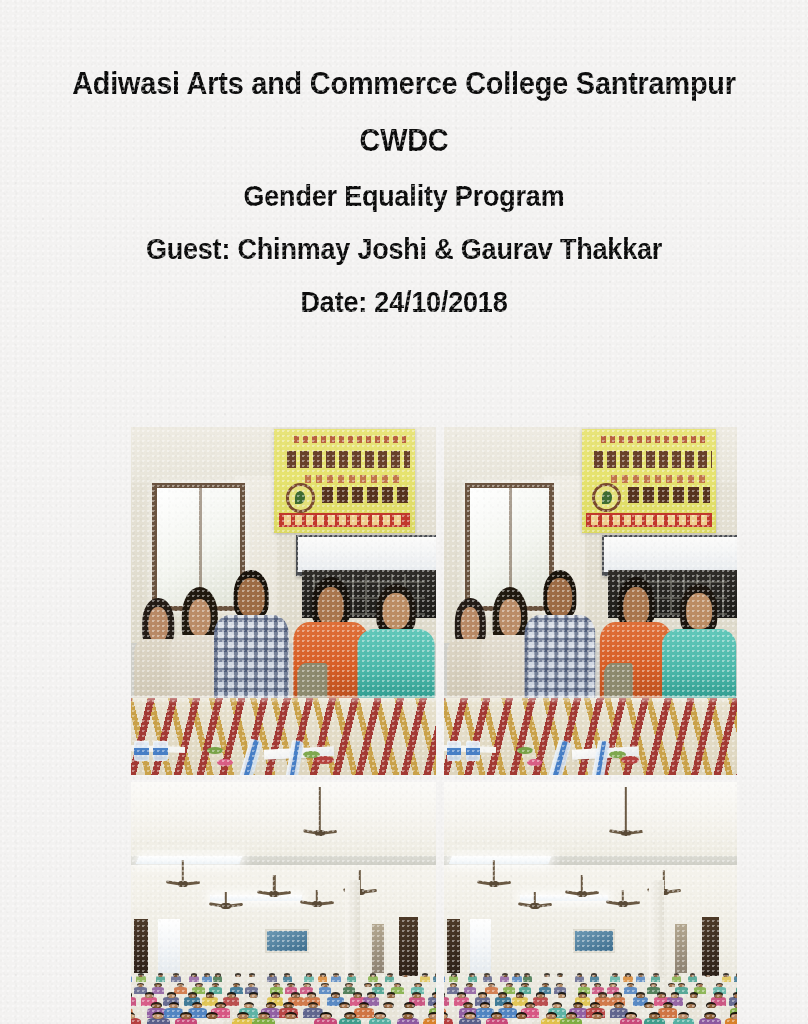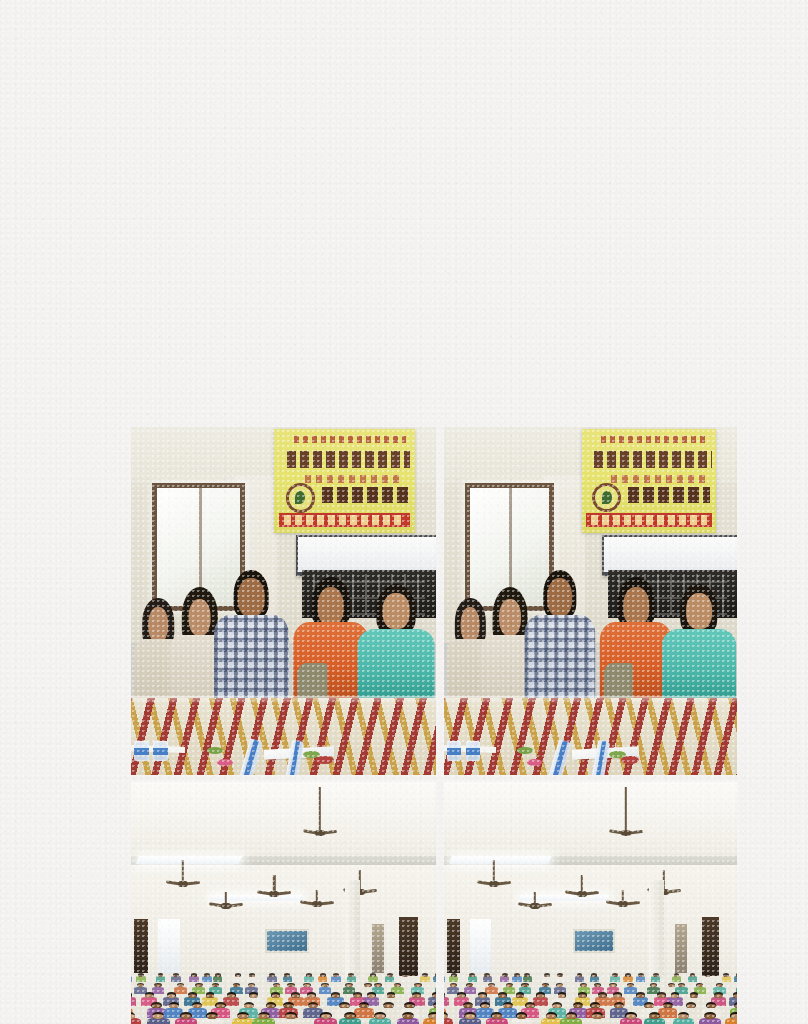--- a/index.html
+++ b/index.html
@@ -192,20 +192,27 @@
 
   .crowd{position:absolute;left:-2%;right:-2%;bottom:0;height:34%;}
   .ch{position:absolute;border-radius:50% 50% 45% 45%;}
   .cb{position:absolute;border-radius:28% 28% 0 0;}
 </style>
 </head>
 <body>
 
 <div id="page">
 
+  <div class="titleblock">
+    <div class="tline t1">Adiwasi Arts and Commerce College Santrampur</div>
+    <div class="tline t2">CWDC</div>
+    <div class="tline t3">Gender Equality Program</div>
+    <div class="tline t4">Guest: Chinmay Joshi &amp; Gaurav Thakkar</div>
+    <div class="tline t5">Date: 24/10/2018</div>
+  </div>
 
   <div class="grid">
 
     <div class="cell c-tl">
       <div class="scene">
         <div class="wall"></div>
         <div class="wall-upper"></div>
         <div class="wallpanel"></div>
         <div class="window"></div>
         <div class="banner">

